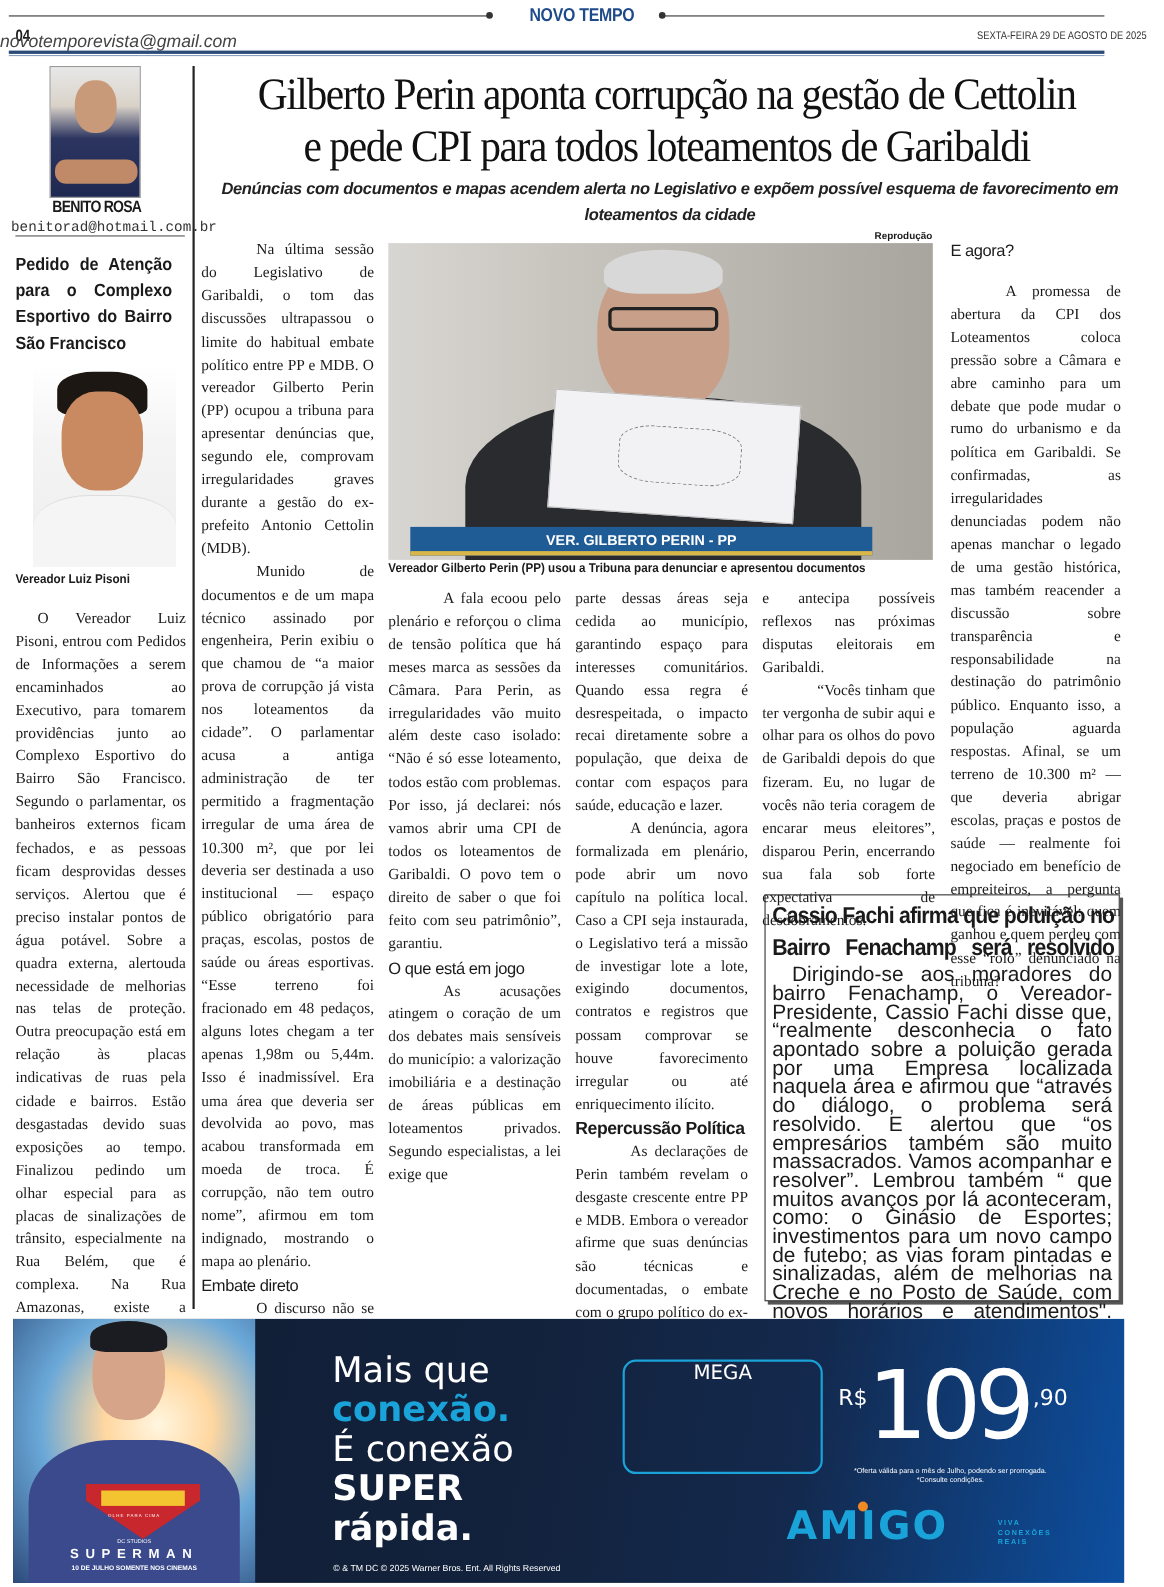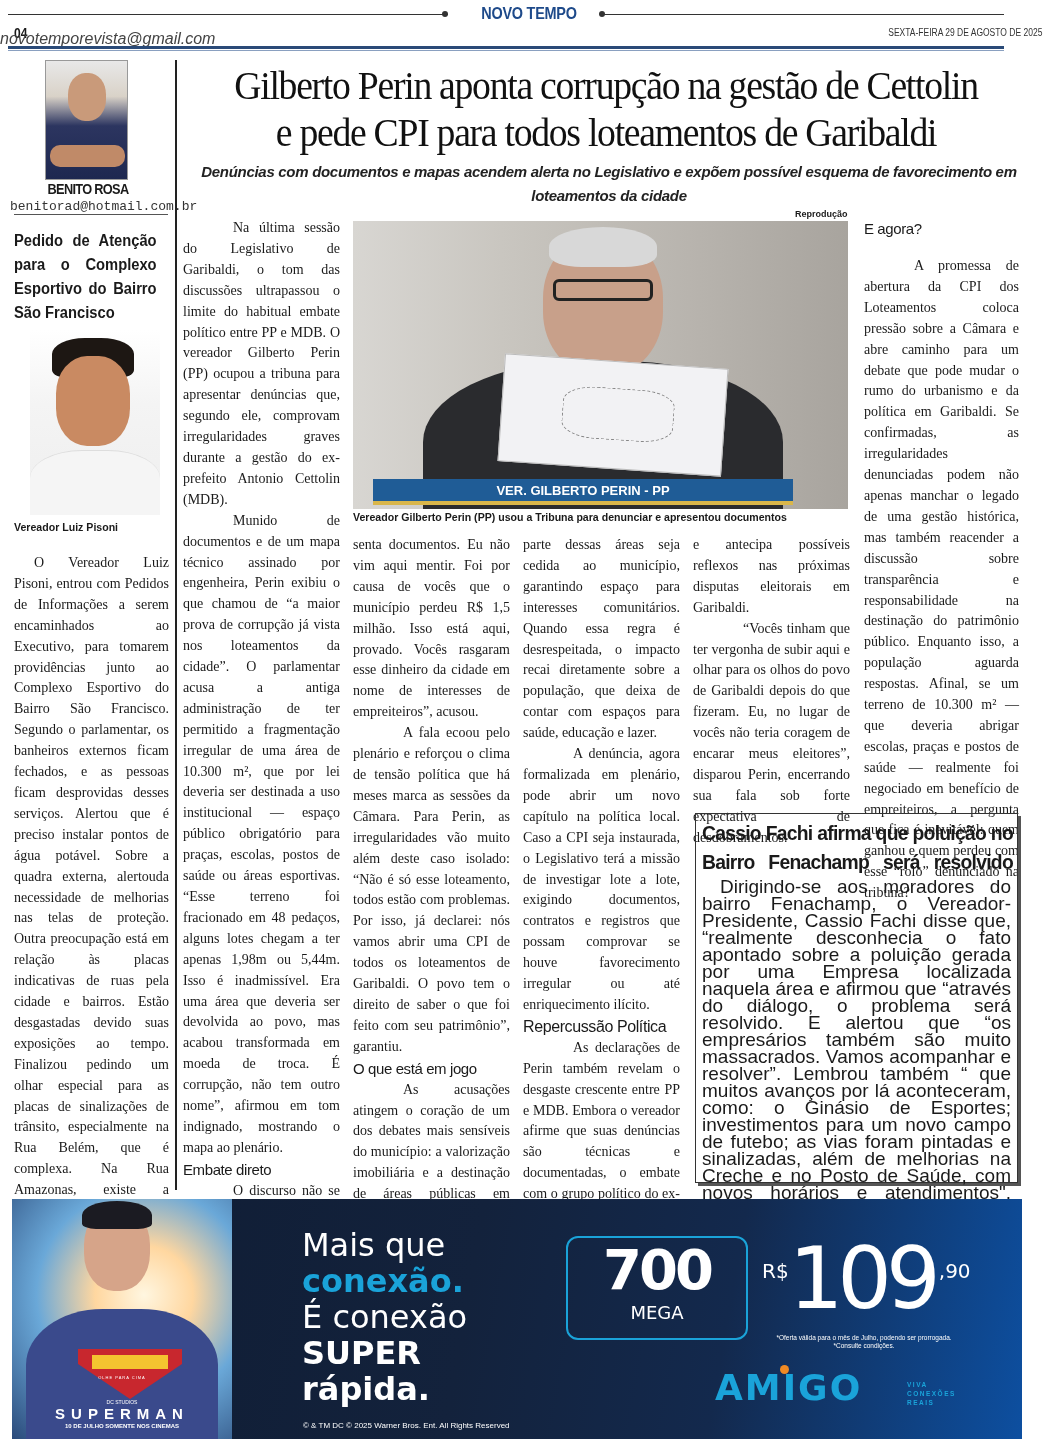--- a/index.html
+++ b/index.html
@@ -36,21 +36,21 @@
   
   .headline { position: absolute; left: 182px; top: 62px; width: 848px; text-align: center; font-size: 41px; line-height: 47px; letter-spacing: -1.4px; color: #111; transform: scaleX(0.92); }
   .subhead { position: absolute; left: 190px; top: 160px; width: 838px; text-align: center; font-family: "Liberation Sans", sans-serif; font-style: italic; font-weight: bold; font-size: 15px; line-height: 24px; color: #222; letter-spacing: -0.3px; }
   .credit { position: absolute; left: 795px; top: 209px; font-family: "Liberation Sans", sans-serif; font-size: 9px; font-weight: bold; }
 
   
   .col { position: absolute; font-size: 14px; line-height: 20.9px; text-align: justify; }
   .col p { text-indent: 50px; }
   .col p.noindent { text-indent: 0; }
   .col h3 { font-family: "Liberation Sans", sans-serif; font-weight: normal; font-size: 15px; line-height: 22px; letter-spacing: -0.4px; }
-  .col h3.light { font-weight: normal; font-size: 16px; }
+  .col h3.light { font-weight: bold; font-size: 16px; }
   .c1 { left: 183px; top: 218px; width: 157px; }
   .c2 { left: 353px; top: 535px; width: 157px; }
   .c3 { left: 523px; top: 535px; width: 157px; }
   .c4 { left: 693px; top: 535px; width: 157px; }
   .c5 { left: 864px; top: 218px; width: 155px; }
 
   
   .main-photo { position: absolute; left: 353px; top: 221px; width: 495px; height: 288px; background: linear-gradient(90deg,#d8d6d2 0%,#c9c6c0 30%,#b7b3ad 70%,#a8a49e 100%); overflow: hidden; }
   .main-photo .body { position: absolute; left: 70px; top: 140px; width: 360px; height: 180px; border-radius: 45% 45% 0 0; background: #2a2b2e; }
   .main-photo .face { position: absolute; left: 190px; top: 14px; width: 120px; height: 140px; border-radius: 45%; background: #c8a08a; }
@@ -69,21 +69,21 @@
   
   .ad { position: absolute; left: 12px; top: 1199px; width: 1010px; height: 240px; background: linear-gradient(100deg,#0f1c33 0%,#13223c 45%,#13294d 70%,#0d4fa0 100%); overflow: hidden; }
   .ad-poster { position: absolute; left: 0; top: 0; width: 220px; height: 240px; background: radial-gradient(circle at 60% 40%, #fff6e0 0%, #ffd7a0 25%, #6aa8d8 55%, #2b4a7a 100%); overflow: hidden; }
   .ad-poster .hero-head { position: absolute; left: 72px; top: 8px; width: 66px; height: 84px; border-radius: 45%; background: #d6a489; }
   .ad-poster .hero-hair { position: absolute; left: 70px; top: 2px; width: 70px; height: 28px; border-radius: 50% 50% 20% 20%; background: #1b1b22; }
   .ad-poster .hero-body { position: absolute; left: 14px; top: 110px; width: 192px; height: 140px; border-radius: 40% 40% 0 0; background: #3a4a8c; }
   .ad-poster .shield { position: absolute; left: 66px; top: 150px; width: 104px; height: 50px; background: #c8272e; clip-path: polygon(0 0,100% 0,100% 30%,50% 100%,0 30%); }
   .ad-poster .shield-inner { position: absolute; left: 80px; top: 156px; width: 76px; height: 14px; background: #f4c430; }
   .poster-tag { position: absolute; left: 0; top: 176px; width: 220px; text-align: center; color: #fff; font-family: "Liberation Sans", sans-serif; font-size: 4px; letter-spacing: 1px; }
   .poster-studio { position: absolute; left: 0; top: 200px; width: 220px; text-align: center; color: #fff; font-family: "Liberation Sans", sans-serif; font-size: 5px; }
-  .poster-title { position: absolute; left: 0; top: 206px; width: 220px; text-align: center; color: #fff; font-family: "Liberation Sans", sans-serif; font-weight: bold; font-size: 15px; letter-spacing: 6px; }
+  .poster-title { position: absolute; left: 0; top: 206px; width: 220px; text-align: center; color: #fff; font-family: "Liberation Sans", sans-serif; font-weight: bold; font-size: 12px; letter-spacing: 6px; }
   .poster-date { position: absolute; left: 0; top: 224px; width: 220px; text-align: center; color: #fff; font-family: "Liberation Sans", sans-serif; font-weight: bold; font-size: 6px; }
   .ad-slogan { position: absolute; left: 290px; top: 28px; color: #fff; font-family: "DejaVu Sans", sans-serif; font-size: 32px; line-height: 36px; }
   .ad-slogan .accent { color: #1aa3d9; font-weight: bold; }
   .ad-slogan .bold { font-weight: bold; }
   .ad-copyright { position: absolute; left: 291px; top: 222px; color: #fff; font-family: "Liberation Sans", sans-serif; font-size: 8px; }
   .ad-mega-box { position: absolute; left: 554px; top: 37px; width: 182px; height: 104px; border: 2px solid #1aa3d9; border-radius: 12px; text-align: center; color: #fff; font-family: "DejaVu Sans", sans-serif; }
   .ad-mega-box .num { font-weight: bold; font-size: 56px; line-height: 64px; letter-spacing: -3px; }
   .ad-mega-box .unit { font-size: 18px; line-height: 22px; }
   .ad-price { position: absolute; left: 750px; top: 34px; color: #fff; font-family: "DejaVu Sans", sans-serif; white-space: nowrap; }
   .ad-price .cur { font-size: 20px; vertical-align: 30px; }
@@ -145,21 +145,20 @@
 <div class="photo-caption">Vereador Gilberto Perin (PP) usou a Tribuna para denunciar e apresentou documentos</div>
 
 <div class="col c1">
   <p>Na última sessão do Legislativo de Garibaldi, o tom das discussões ultrapassou o limite do habitual embate político entre PP e MDB. O vereador Gilberto Perin (PP) ocupou a tribuna para apresentar denúncias que, segundo ele, comprovam irregularidades graves durante a gestão do ex-prefeito Antonio Cettolin (MDB).</p>
   <p>Munido de documentos e de um mapa técnico assinado por engenheira, Perin exibiu o que chamou de “a maior prova de corrupção já vista nos loteamentos da cidade”. O parlamentar acusa a antiga administração de ter permitido a fragmentação irregular de uma área de 10.300 m², que por lei deveria ser destinada a uso institucional — espaço público obrigatório para praças, escolas, postos de saúde ou áreas esportivas. “Esse terreno foi fracionado em 48 pedaços, alguns lotes chegam a ter apenas 1,98m ou 5,44m. Isso é inadmissível. Era uma área que deveria ser devolvida ao povo, mas acabou transformada em moeda de troca. É corrupção, não tem outro nome”, afirmou em tom indignado, mostrando o mapa ao plenário.</p>
   <h3>Embate direto</h3>
   <p>O discurso não se limitou às denúncias. Dirigindo-se diretamente ao vereador Douglas Cettolin (MDB), filho do ex-prefeito, Perin desafiou:</p>
   <p>“Você sempre fala, Douglas, mas não apre-</p>
 </div>
 <div class="col c2">
-  <p class="noindent">senta documentos. Eu não vim aqui mentir. Foi por causa de vocês que o município perdeu R$ 1,5 milhão. Isso está aqui, provado. Vocês rasgaram esse dinheiro da cidade em nome de interesses de empreiteiros”, acusou.</p>
   <p>A fala ecoou pelo plenário e reforçou o clima de tensão política que há meses marca as sessões da Câmara. Para Perin, as irregularidades vão muito além deste caso isolado: “Não é só esse loteamento, todos estão com problemas. Por isso, já declarei: nós vamos abrir uma CPI de todos os loteamentos de Garibaldi. O povo tem o direito de saber o que foi feito com seu patrimônio”, garantiu.</p>
   <h3>O que está em jogo</h3>
   <p>As acusações atingem o coração de um dos debates mais sensíveis do município: a valorização imobiliária e a destinação de áreas públicas em loteamentos privados. Segundo especialistas, a lei exige que</p>
 </div>
 <div class="col c3">
   <p class="noindent">parte dessas áreas seja cedida ao município, garantindo espaço para interesses comunitários. Quando essa regra é desrespeitada, o impacto recai diretamente sobre a população, que deixa de contar com espaços para saúde, educação e lazer.</p>
   <p>A denúncia, agora formalizada em plenário, pode abrir um novo capítulo na política local. Caso a CPI seja instaurada, o Legislativo terá a missão de investigar lote a lote, exigindo documentos, contratos e registros que possam comprovar se houve favorecimento irregular ou até enriquecimento ilícito.</p>
   <h3 class="light">Repercussão Política</h3>
   <p>As declarações de Perin também revelam o desgaste crescente entre PP e MDB. Embora o vereador afirme que suas denúncias são técnicas e documentadas, o embate com o grupo político do ex-prefeito Antonio Cettolin reforça a polarização</p>
 </div>
@@ -191,21 +190,20 @@
   </div>
   <div class="ad-slogan">
     <div>Mais que</div>
     <div class="accent">conexão.</div>
     <div>É conexão</div>
     <div class="bold">SUPER</div>
     <div class="bold">rápida.</div>
   </div>
   <div class="ad-copyright">© &amp; TM DC © 2025 Warner Bros. Ent. All Rights Reserved</div>
   <div class="ad-mega-box">
-    <div class="num">700</div>
     <div class="unit">MEGA</div>
   </div>
   <div class="ad-price">
     <span class="cur">R$</span><span class="int">109</span><span class="dec">,90</span>
   </div>
   <div class="ad-fine">*Oferta válida para o mês de Julho, podendo ser prorrogada. *Consulte condições.</div>
   <div class="ad-logo">AMIGO</div>
   <div class="ad-logo-dot"></div>
   <div class="ad-tagline">
     <div>VIVA</div>

